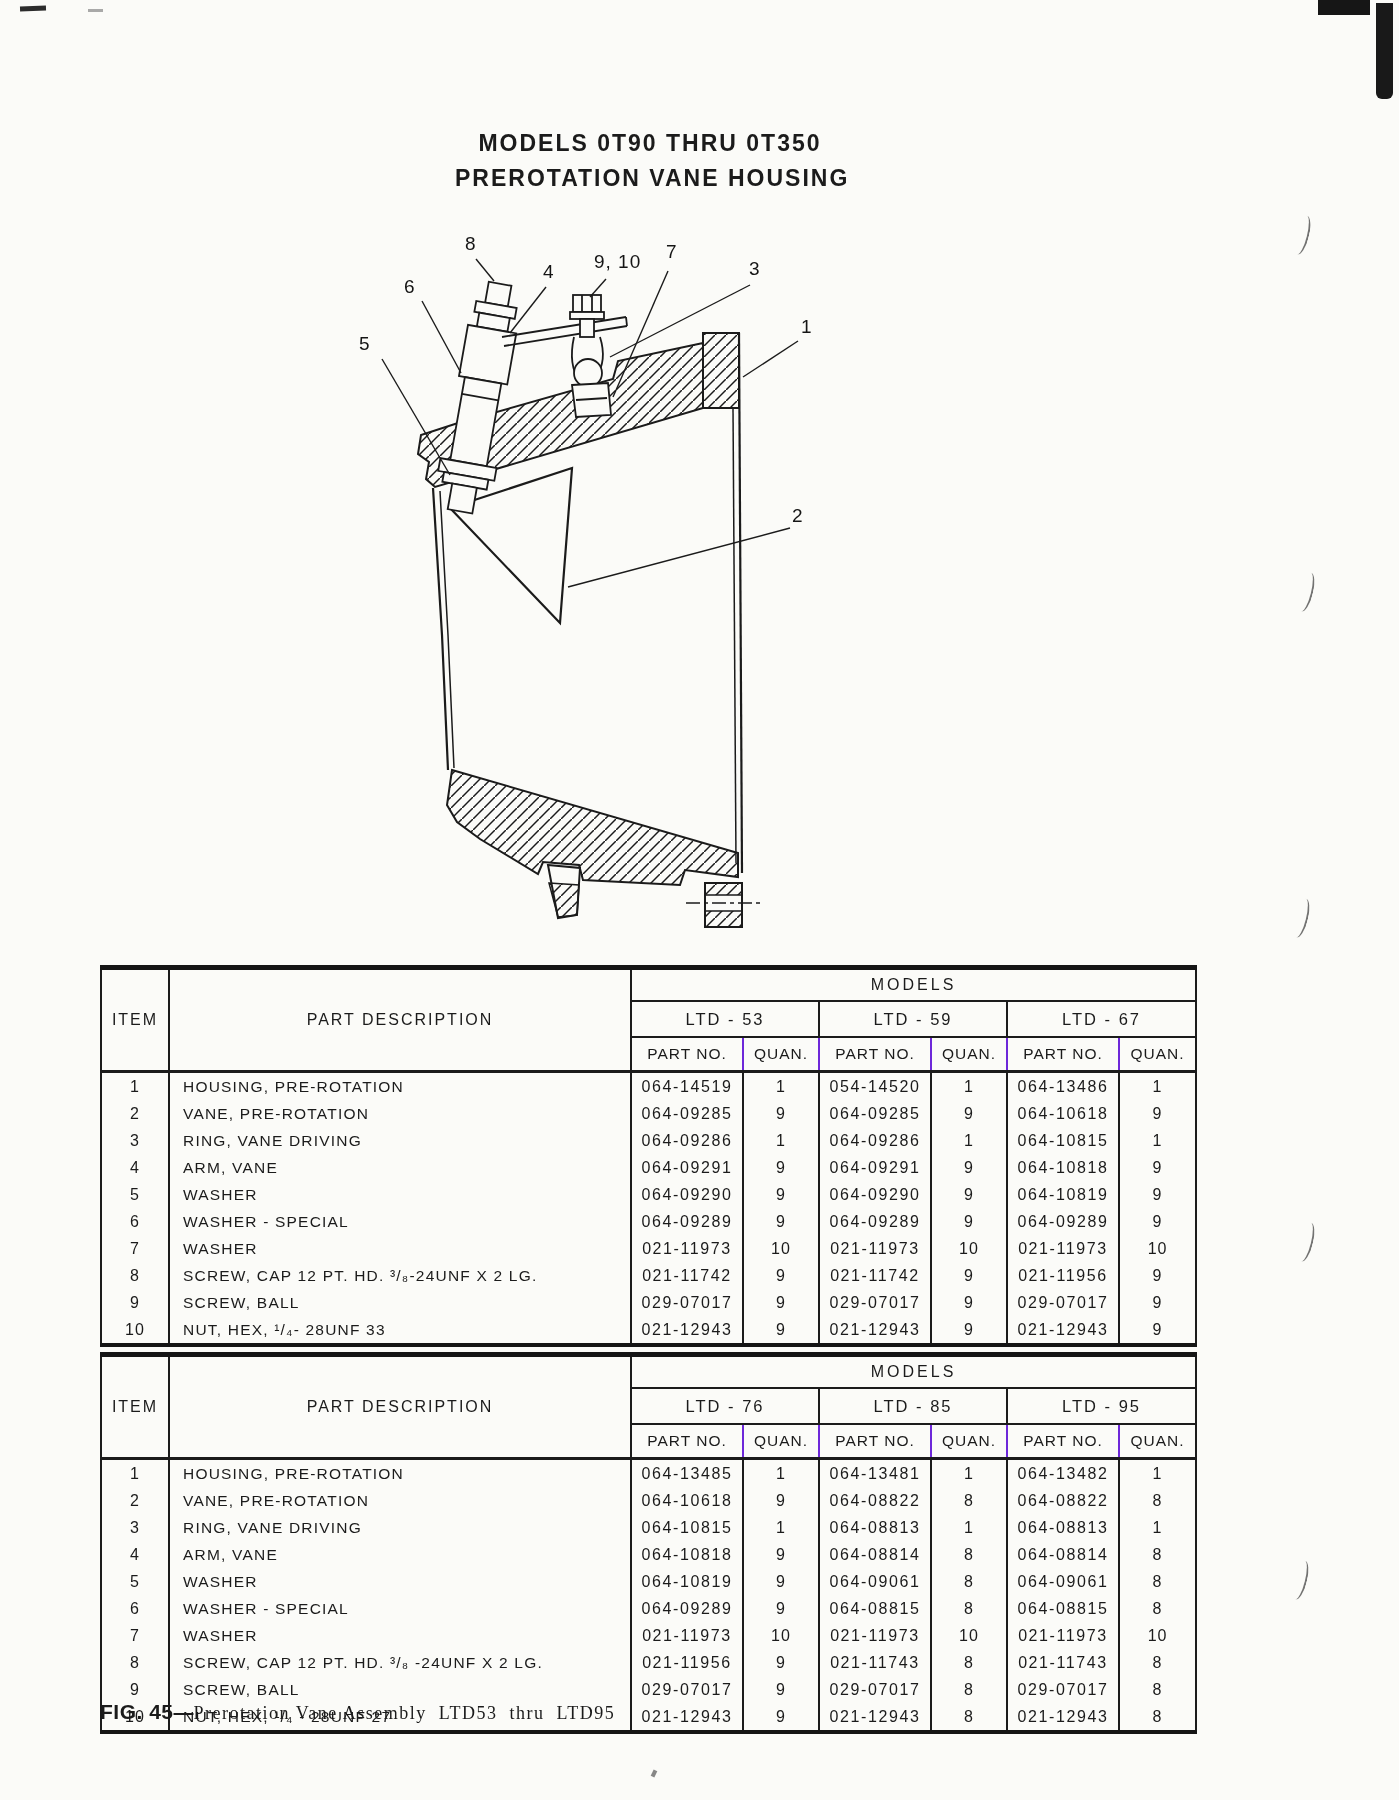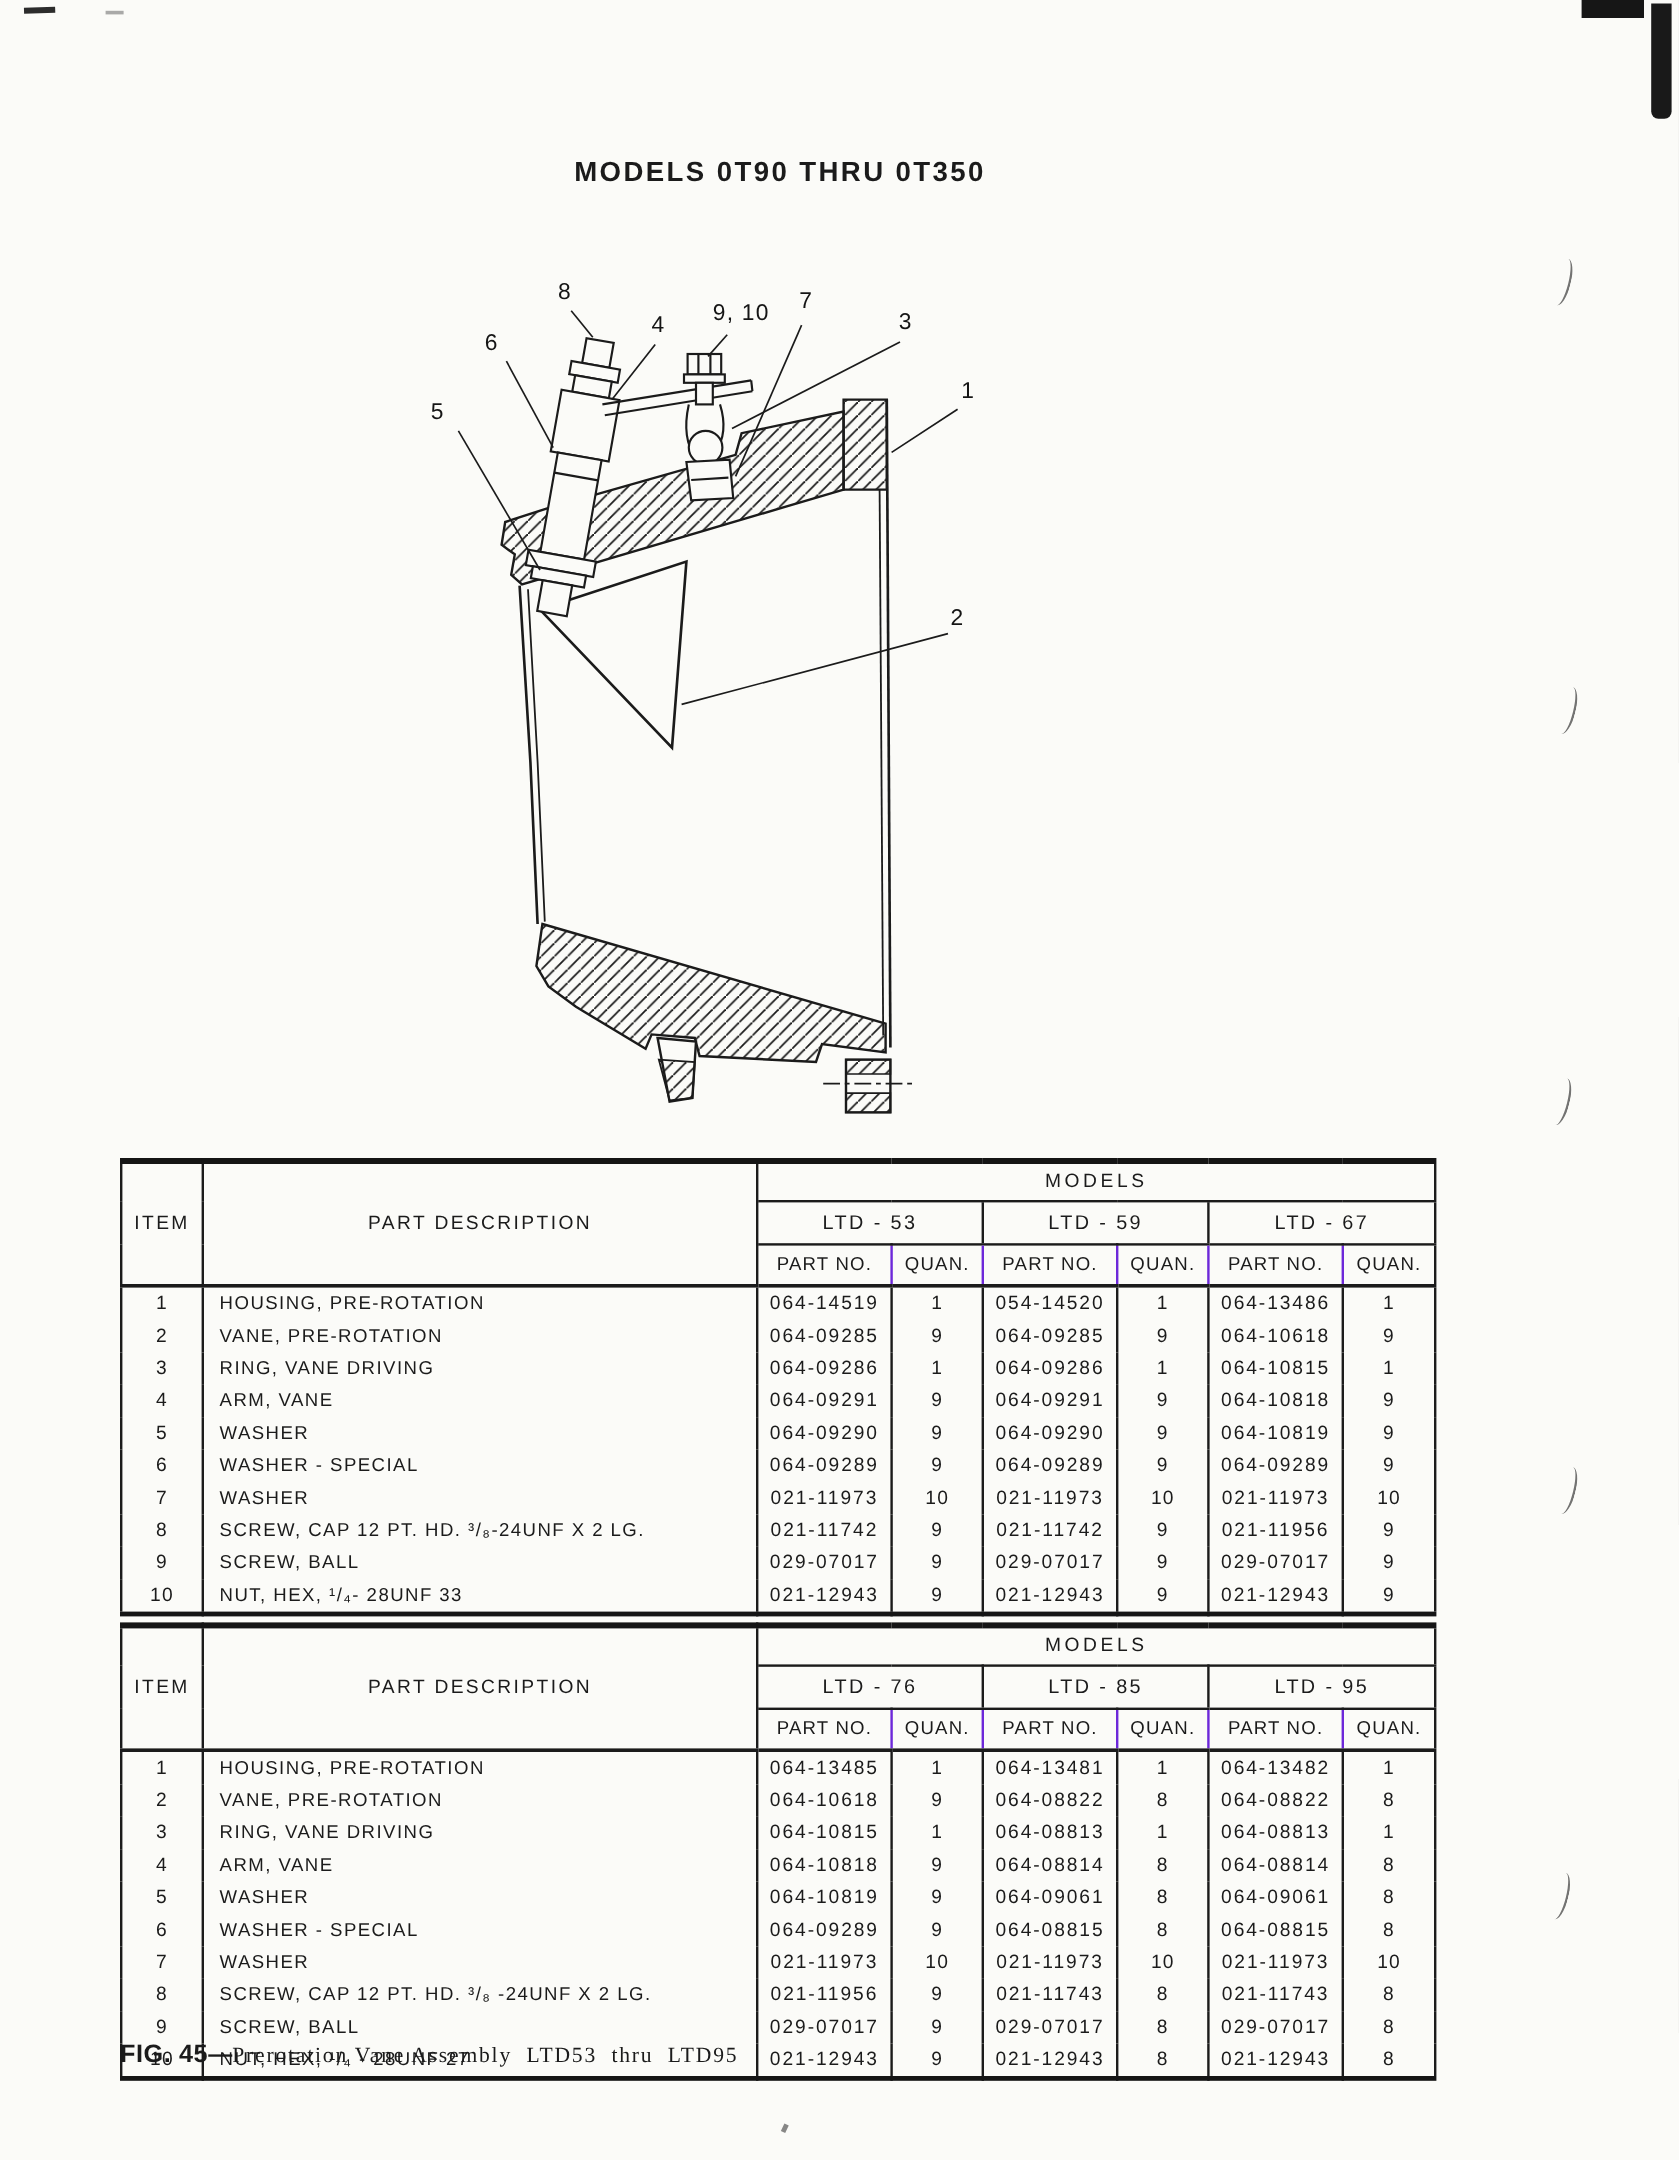--- a/index.html
+++ b/index.html
@@ -57,20 +57,21 @@
   <div class="artifact" style="left:1376px;top:3px;width:17px;height:96px;background:#191919;border-radius:0 0 6px 6px;"></div>
   <div class="arc" style="left:1295px;top:215px;"></div>
   <div class="arc" style="left:1299px;top:572px;"></div>
   <div class="arc" style="left:1294px;top:898px;"></div>
   <div class="arc" style="left:1299px;top:1222px;"></div>
   <div class="arc" style="left:1293px;top:1560px;"></div>
   <div class="artifact" style="left:652px;top:1770px;width:4px;height:7px;background:#555;transform:rotate(25deg);opacity:.7;"></div>
 
   <div class="title-block">
     <div class="title-line">MODELS 0T90 THRU 0T350</div>
+    <div class="title-line">PREROTATION VANE HOUSING</div>
   </div>
 
   <div class="diagram">
     <svg width="480" height="720" viewBox="0 0 480 720">
       <defs>
         <pattern id="hatch" patternUnits="userSpaceOnUse" width="11" height="11">
           <path d="M-1,12 L12,-1" stroke="#1b1b1b" stroke-width="1.5"></path>
         </pattern>
       </defs>
 

